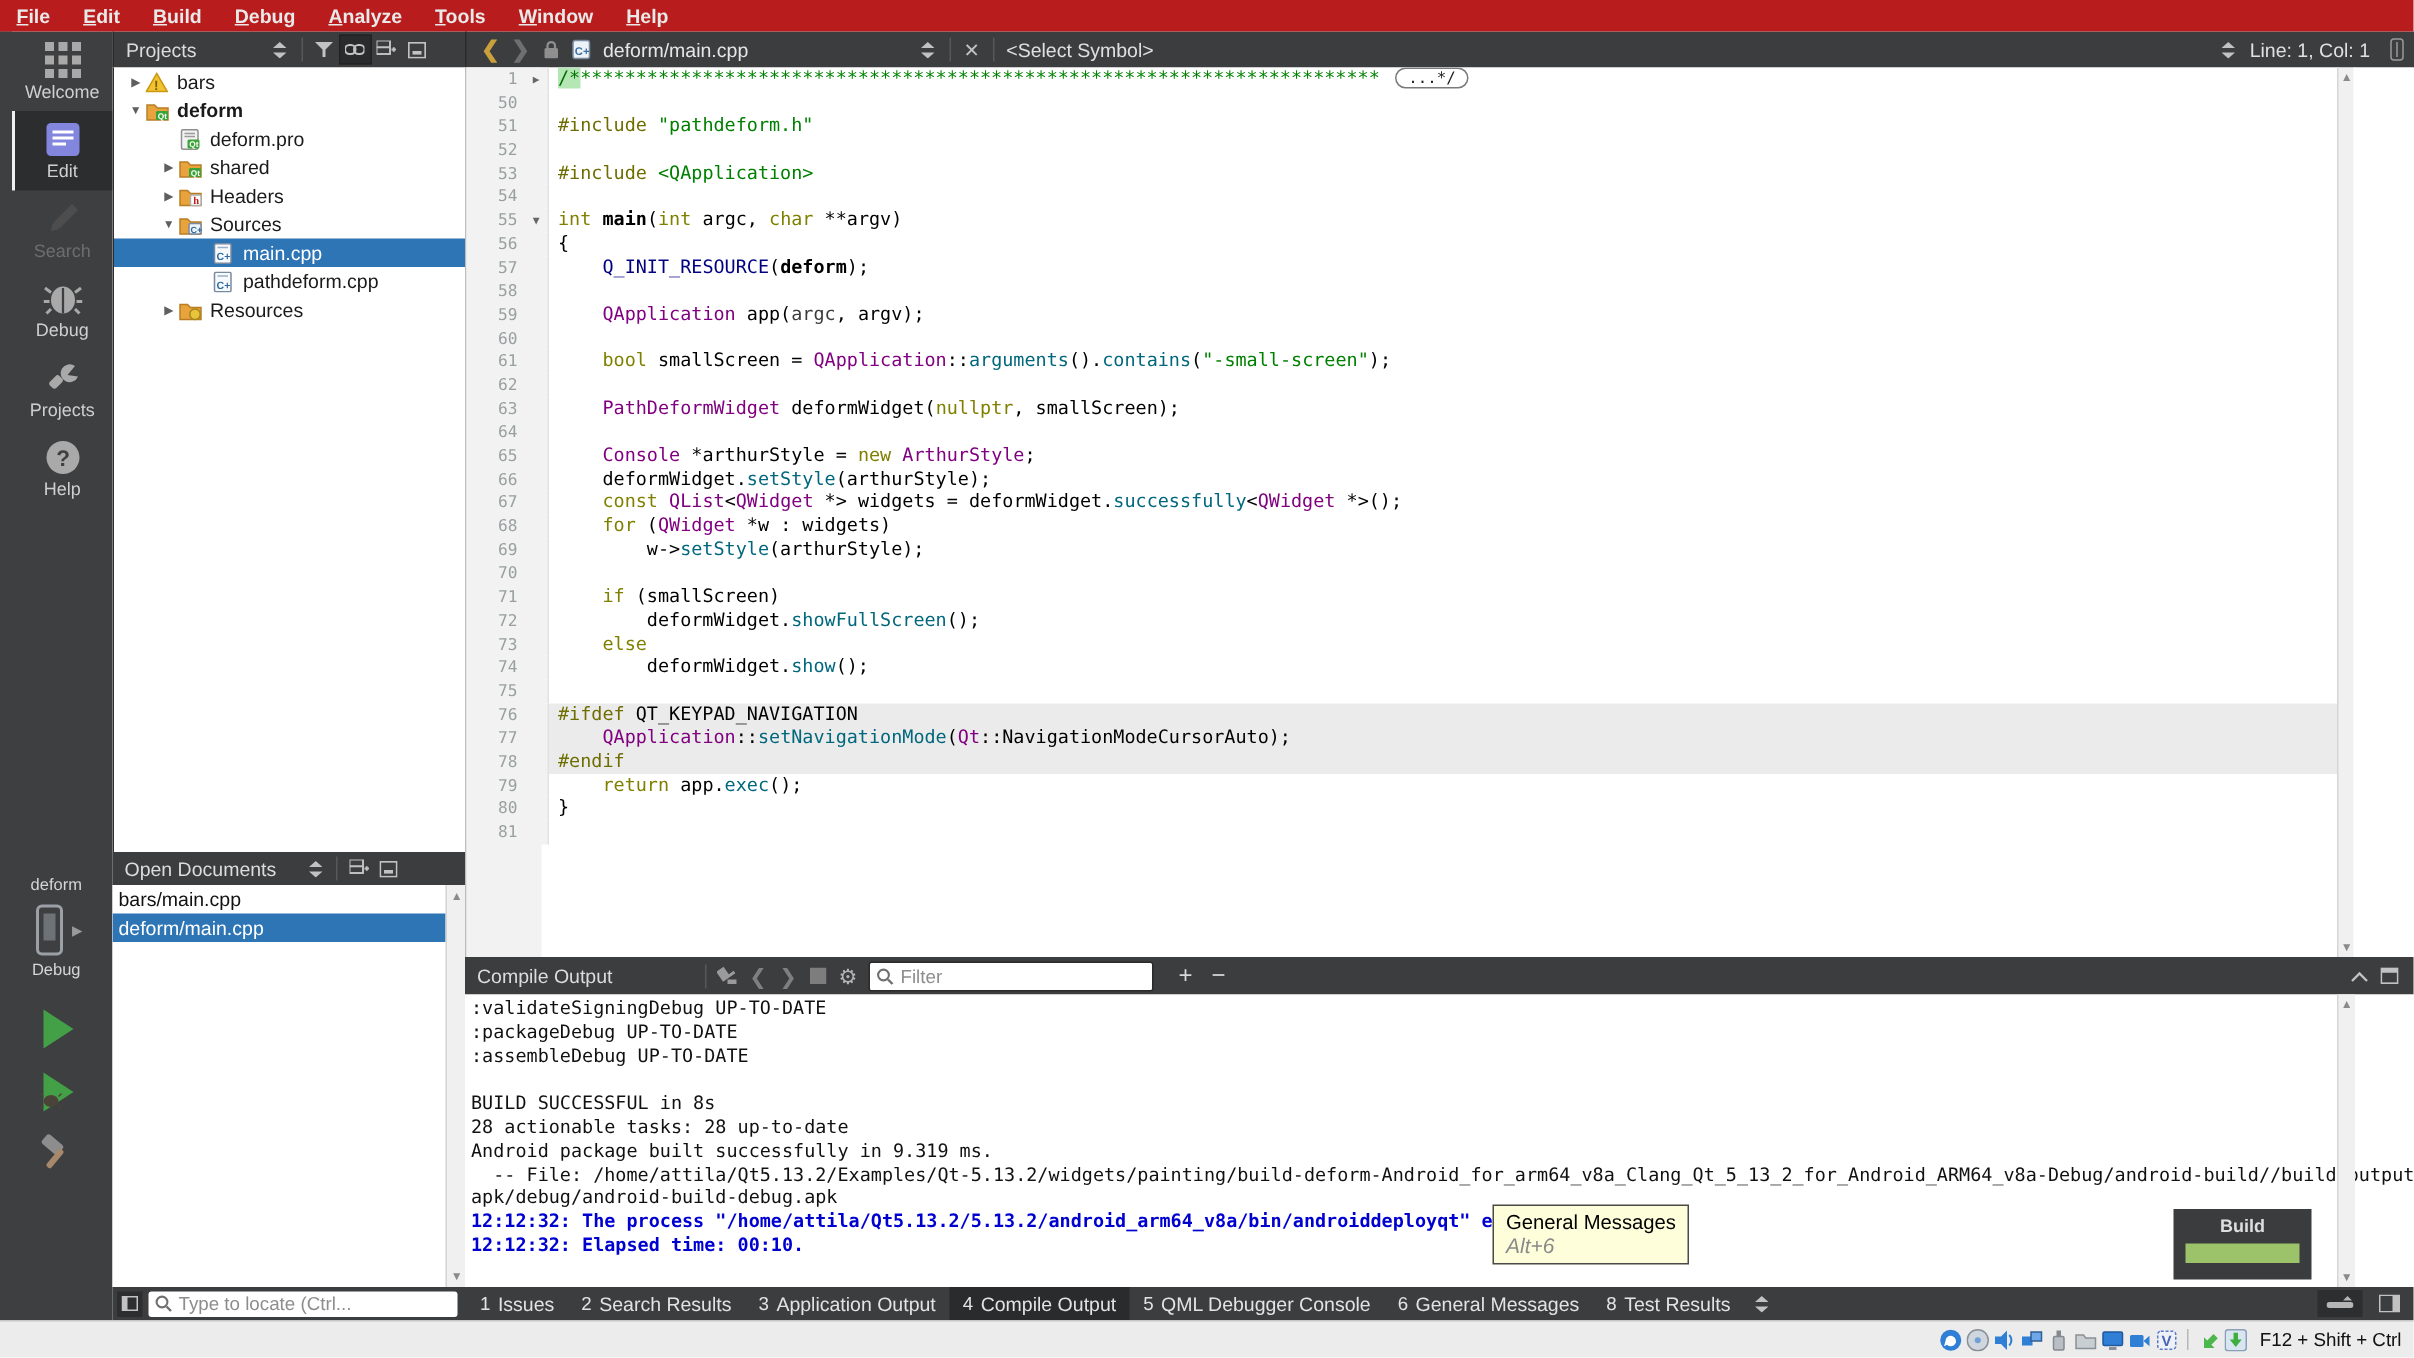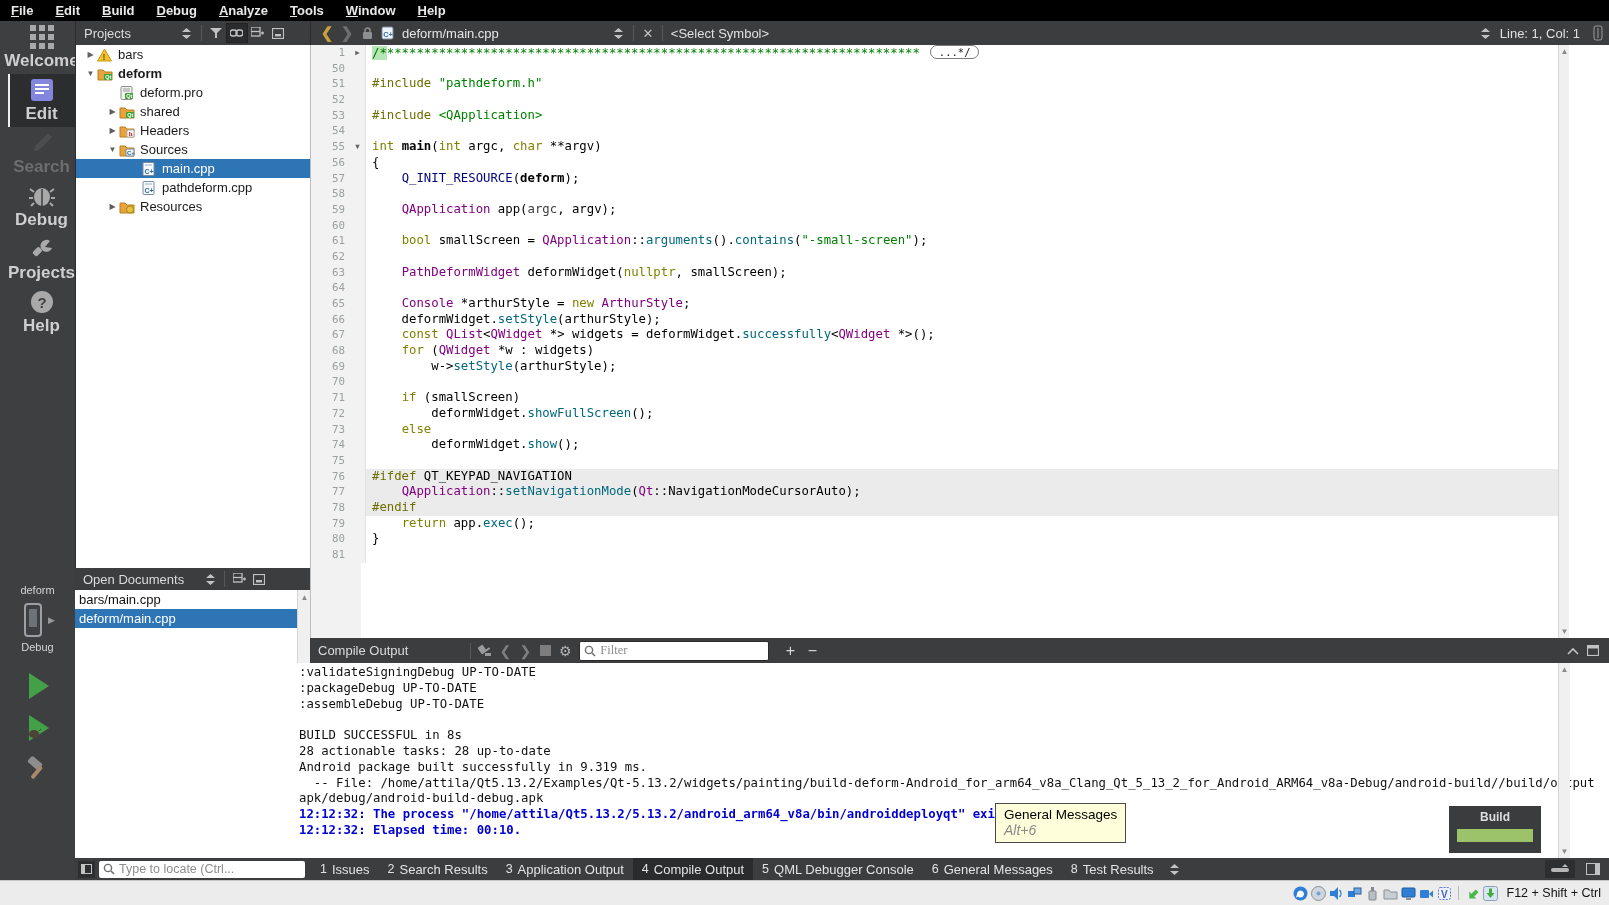--- a/index.html
+++ b/index.html
@@ -1,28 +1,28 @@
 <!DOCTYPE html>
 <html><head>
 <meta charset="utf-8">
 <style>
   html,body{margin:0;padding:0;width:1609px;height:905px;overflow:hidden;background:#fff;
             font-family:"Liberation Sans",sans-serif;-webkit-font-smoothing:antialiased;}
   .abs{position:absolute;}
   
-  #menu-bar{left:0;top:0;width:1609px;height:21px;background:#000000;display:flex;align-items:center;z-index:5;}
+  #menu-bar{left:0;top:0;width:1609px;height:21px;background:#b91c1c;display:flex;align-items:center;z-index:5;}
   .menu-item{color:#e9e9e9;font-size:13px;font-weight:600;padding:0 11px;line-height:21px;}
   .menu-item::first-letter{text-decoration:underline;}
   
   #desktop-strip{left:0;top:21px;width:8px;height:859px;background:#2b2330;}
   #mode-bar{left:0;top:21px;width:75px;height:859px;background:#3e3f41;}
   .mode-item{position:relative;width:67px;margin-left:8px;height:53px;display:flex;flex-direction:column;align-items:center;justify-content:center;gap:2px;}
   .mode-item.sel{background:#2c2d2f;}
   .mode-item.sel::before{content:"";position:absolute;left:0;top:0;width:2px;height:100%;background:#f0f0f0;}
-  .mode-label{font-size:17px;font-weight:700;color:#cfcfcf;}
+  .mode-label{font-size:12px;font-weight:400;color:#cfcfcf;}
   .mode-item.dis .mode-label{color:#6d6d6d;}
   .kit-label{color:#d5d5d5;font-size:11px;text-align:center;}
   
   .phead{background:#3c3d3f;color:#dcdcdc;font-size:13px;display:flex;align-items:center;}
   #projects-header{left:75px;top:21px;width:235px;height:24px;border-left:1px solid #2c2c2c;}
   #editor-toolbar{left:310px;top:21px;width:1299px;height:24px;border-left:1px solid #2c2c2c;}
   #opendocs-header{left:75px;top:568px;width:235px;height:22px;}
   #output-toolbar{left:310px;top:638px;width:1299px;height:25px;}
   .ph-title{padding-left:8px;flex:0 0 auto;}
   .ibtn{width:20px;height:18px;display:inline-flex;align-items:center;justify-content:center;color:#c2c2c2;}
@@ -49,27 +49,27 @@
   .cfold{width:15px;flex:0 0 auto;background:#f2f2f2;color:#666;font-size:7.5px;text-align:center;border-right:1px solid #e2e2e2;}
   .ccode{flex:1;white-space:pre;padding-left:6px;color:#000;}
   .crow.dim .ccode{background:#ebebeb;}
   .gutter-fill{position:absolute;left:0;top:0;bottom:0;width:50px;background:#f2f2f2;}
   .t-kw{color:#808000}.t-type{color:#800080}.t-fn{color:#00677c}.t-str{color:#008000}
   .t-cm{color:#008000}.t-cmhl{color:#007000;background:#b5e7b5}.t-pp{color:#6e6e00}
   .t-macro{color:#000080}.t-b{font-weight:700}.t-it{color:#3c3c3c}
   .fold-box{display:inline-block;border:1px solid #7a7a7a;border-radius:7px;padding:0 8px;margin-left:10px;
             font-size:10.5px;line-height:12px;color:#222;vertical-align:1px;background:#fff;}
   
-  #output-content{left:295px;top:663px;width:1299px;height:195px;background:#fff;overflow:hidden;padding-top:2px;}
+  #output-content{left:310px;top:663px;width:1299px;height:195px;background:#fff;overflow:hidden;padding-top:2px;}
   .orow{height:15.8px;line-height:15.8px;font-family:"DejaVu Sans Mono",monospace;font-size:12.3px;color:#111;
         padding-left:4px;white-space:pre;}
   .orow.info{color:#0000d0;font-weight:700;}
   #filter-box{display:flex;align-items:center;background:#fff;border:1px solid #2a2a2a;height:18px;width:180px;
               border-radius:2px;padding:0 4px;gap:4px;}
-  #filter-box span{color:#8d8d8d;font-size:12.5px;font-family:Liberation Serif, serif;}
+  #filter-box span{color:#8d8d8d;font-size:12.5px;}
   .pm{color:#d8d8d8;font-size:16px;width:22px;text-align:center;}
   
   #status-bar{left:75px;top:858px;width:1534px;height:22px;background:#3c3d3f;display:flex;align-items:center;}
   #locator{display:flex;align-items:center;background:#fff;border-radius:2px;height:17px;width:198px;margin-left:4px;
            padding:0 4px;gap:4px;}
   #locator span{color:#8d8d8d;font-size:12.5px;white-space:nowrap;}
   .pane-btn{display:flex;align-items:center;gap:5px;color:#e3e3e3;font-size:13px;padding:0 9px;height:22px;}
   .pane-btn.active{background:#2a2b2d;}
   .pane-num{font-size:12.5px;}
   

